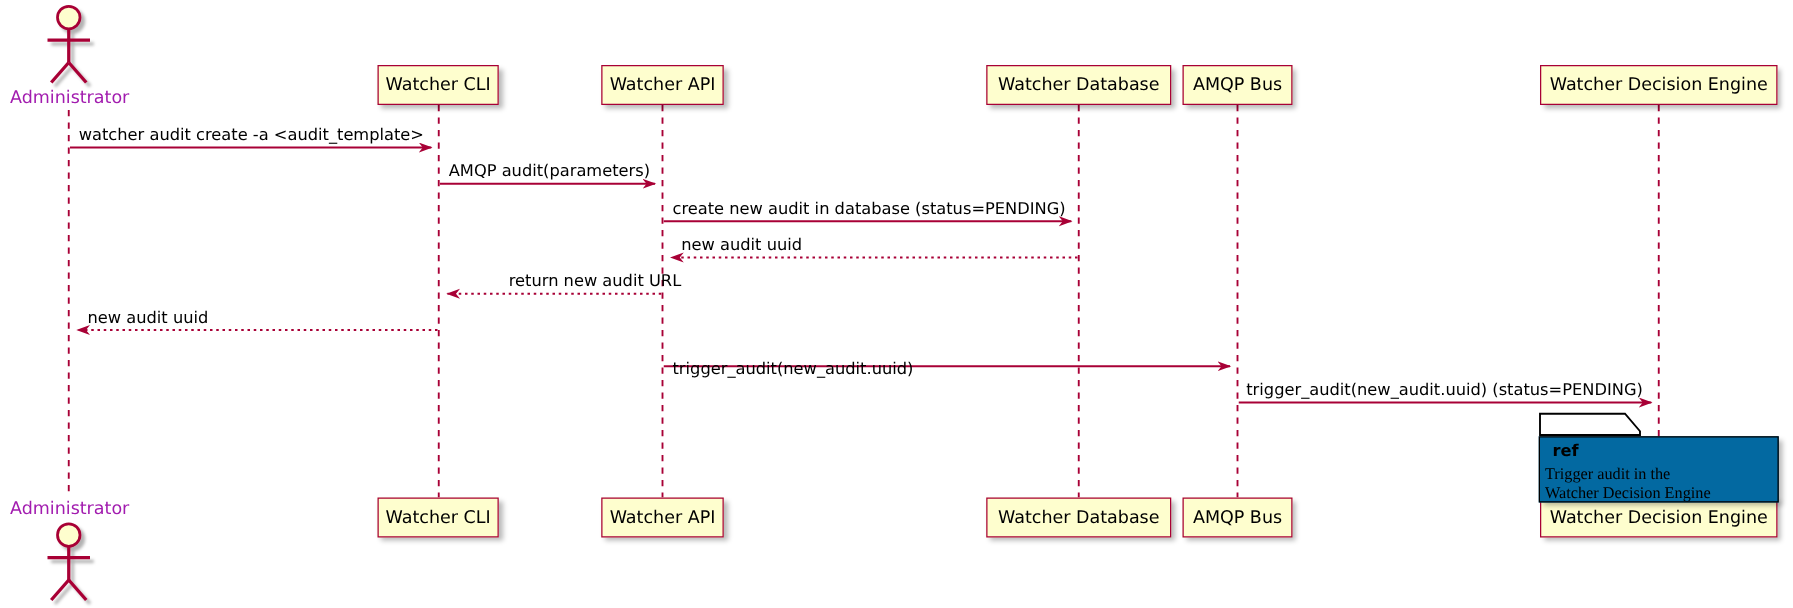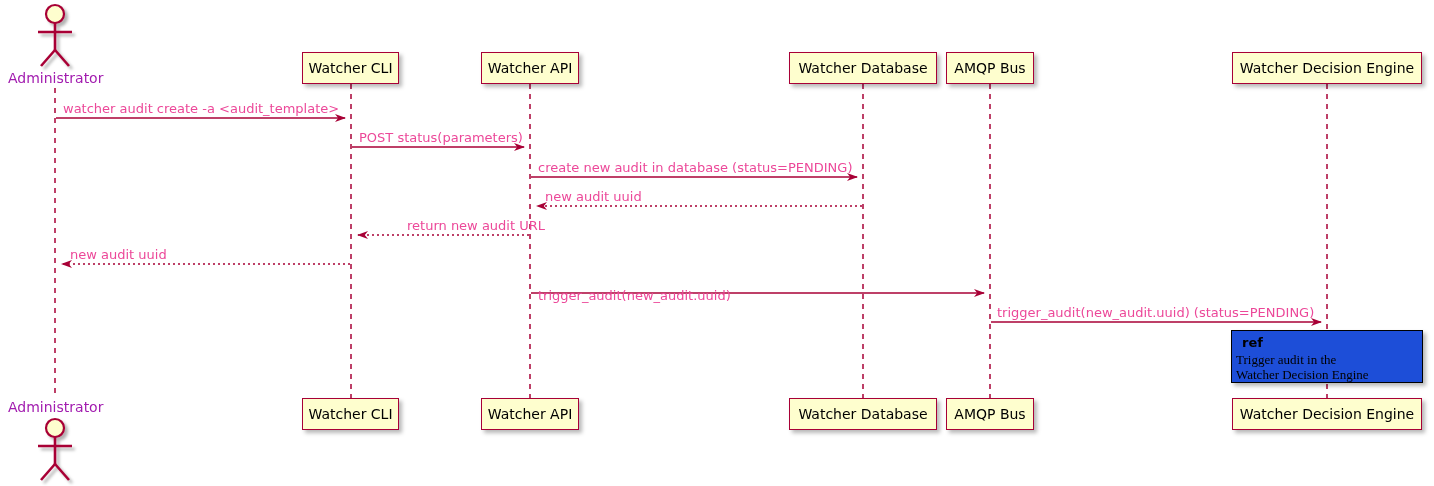--- a/index.html
+++ b/index.html
@@ -40,31 +40,32 @@
   .actor-label {
     position: absolute;
     font-size: 14px;
     color: #a21caf;
     white-space: nowrap;
   }
   
   .msg-label {
     position: absolute;
     font-size: 13px;
-    color: #ec4899;
+    color: #000000;
     white-space: nowrap;
     line-height: 1;
   }
   
   .ref-box {
     position: absolute;
     box-sizing: border-box;
-    background: #1d4ed8;
+    background: #0369a1;
     border: 1.5px solid #000000;
     box-shadow: 3px 3px 4px rgba(0,0,0,0.28);
+    margin-top: 19px;
   }
   .ref-tab-text {
     position: absolute;
     font-size: 13px;
     font-weight: bold;
     color: #000;
     left: 10px;
     top: 4px;
   }
   .ref-body {
@@ -167,21 +168,21 @@
     <span>AMQP Bus</span>
   </div>
   <div class="participant" style="left:1232px; top:398px; width:190px; height:32px;">
     <span>Watcher Decision Engine</span>
   </div>
 
   <div class="actor-label" style="left:8px; top:70px;">Administrator</div>
   <div class="actor-label" style="left:8px; top:399px;">Administrator</div>
 
   <div class="msg-label" style="left:63px; top:102px;">watcher audit create -a &lt;audit_template&gt;</div>
-  <div class="msg-label" style="left:359px; top:131px;">POST status(parameters)</div>
+  <div class="msg-label" style="left:359px; top:131px;">AMQP audit(parameters)</div>
   <div class="msg-label" style="left:538px; top:161px;text-align:right;">create new audit in database (status=PENDING)</div>
   <div class="msg-label" style="left:545px; top:190px;">new audit uuid</div>
   <div class="msg-label" style="left:367px; top:219px;margin-left:40px;">return new audit URL</div>
   <div class="msg-label" style="left:70px; top:248px;">new audit uuid</div>
   <div class="msg-label" style="left:538px; top:289px;">trigger_audit(new_audit.uuid)</div>
   <div class="msg-label" style="left:997px; top:306px;">trigger_audit(new_audit.uuid) (status=PENDING)</div>
 
   <div class="ref-box" style="left:1231px; top:330px; width:192px; height:53px;">
     <div class="ref-tab-text">ref</div>
     <div class="ref-body" style="top:21px;">Trigger audit in the</div>

